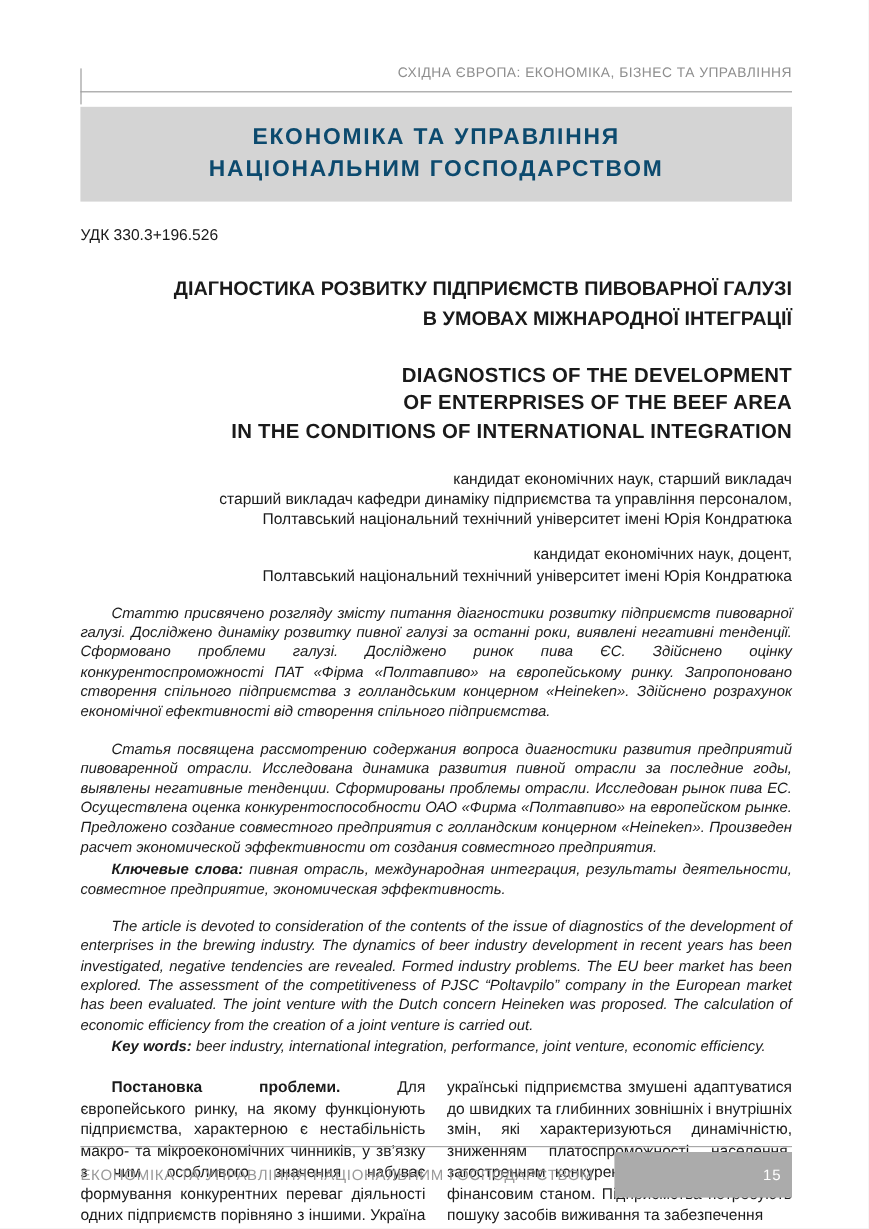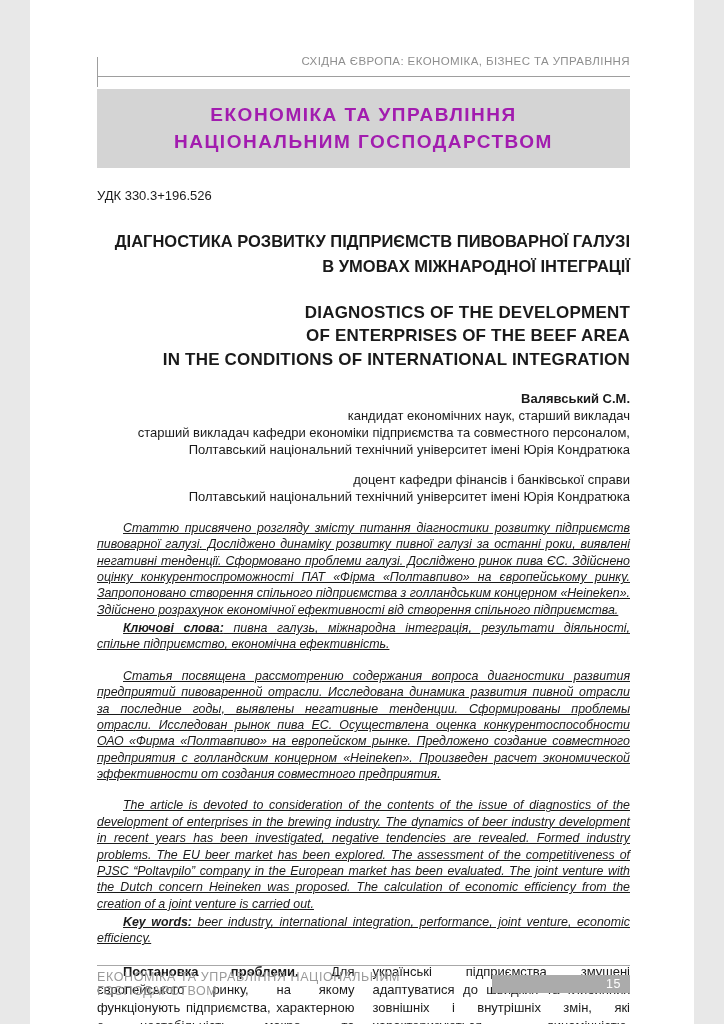--- a/index.html
+++ b/index.html
@@ -1,64 +1,64 @@
 <!DOCTYPE html>
 <html><head>
 <meta charset="utf-8">
 <style>
   html,body{margin:0;padding:0;background:#e8e8e8;}
   .page{
     position:relative;
-    width:664px;height:1024px;
+    width:724px;height:1024px;
     background:#ffffff;
     font-family:"Liberation Sans", sans-serif;
     color:#1a1a1a;
     overflow:hidden;
     margin:0 auto;
   }
   .content{position:absolute;left:67px;right:64px;top:0;}
   
   .header{padding-top:54px;text-align:right;color:#8e8e8e;font-size:11.5px;line-height:1.3;letter-spacing:.4px;}
   .header-rule{border-bottom:1px solid #9e9e9e;margin-top:7px;}
   .header-tick{position:absolute;left:67px;top:57px;width:1px;height:30px;background:#9e9e9e;}
   
   .banner{
-    margin-top:12px;background:#d4d4d4;color:#a21caf;
+    margin-top:12px;background:#d4d4d4;color:#0c4a6e;
     text-align:center;font-weight:bold;font-size:19px;line-height:1.45;
     letter-spacing:1.5px;padding:12px 8px;white-space:pre-line;
   }
   .udc{margin-top:20px;font-size:13px;}
   .title-uk{margin-top:26px;text-align:right;font-weight:bold;font-size:16.5px;line-height:1.5;white-space:pre-line;}
   .title-en{margin-top:22px;text-align:right;font-weight:bold;font-size:17px;line-height:1.4;white-space:pre-line;letter-spacing:.2px;}
   
   .authors{margin-top:18px;text-align:right;font-size:13px;line-height:1.32;}
   .author{margin-top:12px;}
   .author:first-child{margin-top:0;}
   .author-name{font-weight:bold;}
   
-  .abstract{margin-top:15px;font-style:italic;font-size:12.4px;line-height:1.32;text-align:justify;text-decoration:underline;}
+  .abstract{margin-top:15px;font-style:italic;font-size:12.4px;line-height:1.32;text-align:justify;}
   .abstract p{margin:0;text-indent:26px;}
   .abstract .kw{margin-top:2px;}
   .kw-label{font-weight:bold;}
   
   .body-cols{margin-top:16px;display:flex;gap:18px;font-size:13px;line-height:1.38;text-align:justify;}
   .col{flex:1 1 0;}
   .col p{margin:0;}
   .col .indent{text-indent:26px;}
   .lead{font-weight:bold;}
   
   .footer{
     position:absolute;left:67px;right:64px;bottom:26px;
     border-top:1px solid #a8a8a8;padding-top:4px;
     display:flex;justify-content:space-between;align-items:center;
     color:#9a9a9a;font-size:12.5px;letter-spacing:.6px;
   }
   .page-box{
     background:#ababab;color:#ffffff;
-    width:130px;text-align:right;padding:2px 9px;
+    width:130px;text-align:right;padding:12px 9px;
     font-size:12.5px;
   }
 </style>
 </head>
 <body>
 
 <div class="page">
   <div class="header-tick"></div>
   <div class="content">
 
@@ -73,38 +73,37 @@
     <div class="udc">УДК 330.3+196.526</div>
 
     <div class="title-uk">ДІАГНОСТИКА РОЗВИТКУ ПІДПРИЄМСТВ ПИВОВАРНОЇ ГАЛУЗІ
 В УМОВАХ МІЖНАРОДНОЇ ІНТЕГРАЦІЇ</div>
     <div class="title-en">DIAGNOSTICS OF THE DEVELOPMENT
 OF ENTERPRISES OF THE BEEF AREA
 IN THE CONDITIONS OF INTERNATIONAL INTEGRATION</div>
 
     <div class="authors">
       <div class="author">
-        <div class="author-name">Валявський С.М.</div>
         <div>кандидат економічних наук, старший викладач</div>
-        <div>старший викладач кафедри економіки підприємства та совместного персоналом,</div>
+        <div>старший викладач кафедри динаміку підприємства та управління персоналом,</div>
         <div>Полтавський національний технічний університет імені Юрія Кондратюка</div>
       </div>
       <div class="author">
-        <div>доцент кафедри фінансів і банківської справи</div>
+        <div>кандидат економічних наук, доцент,</div>
         <div>Полтавський національний технічний університет імені Юрія Кондратюка</div>
       </div>
     </div>
 
     <div class="abstract">
       <p>Статтю присвячено розгляду змісту питання діагностики розвитку підприємств пивоварної галузі. Досліджено динаміку розвитку пивної галузі за останні роки, виявлені негативні тенденції. Сформовано проблеми галузі. Досліджено ринок пива ЄС. Здійснено оцінку конкурентоспроможності ПАТ «Фірма «Полтавпиво» на європейському ринку. Запропоновано створення спільного підприємства з голландським концерном «Heineken». Здійснено розрахунок економічної ефективності від створення спільного підприємства.</p>
-      <p class="kw"><span class="kw-label">Ключові слова:</span><span> пивна галузь, міжнародна інтеграція, результати діяльності, спільне підприємство, економічна ефективність.</span></p>
     </div>
 
     <div class="abstract">
       <p>Статья посвящена рассмотрению содержания вопроса диагностики развития предприятий пивоваренной отрасли. Исследована динамика развития пивной отрасли за последние годы, выявлены негативные тенденции. Сформированы проблемы отрасли. Исследован рынок пива ЕС. Осуществлена оценка конкурентоспособности ОАО «Фирма «Полтавпиво» на европейском рынке. Предложено создание совместного предприятия с голландским концерном «Heineken». Произведен расчет экономической эффективности от создания совместного предприятия.</p>
+      <p class="kw"><span class="kw-label">Ключевые слова:</span><span> пивная отрасль, международная интеграция, результаты деятельности, совместное предприятие, экономическая эффективность.</span></p>
     </div>
 
     <div class="abstract">
       <p>The article is devoted to consideration of the contents of the issue of diagnostics of the development of enterprises in the brewing industry. The dynamics of beer industry development in recent years has been investigated, negative tendencies are revealed. Formed industry problems. The EU beer market has been explored. The assessment of the competitiveness of PJSC “Poltavpilo” company in the European market has been evaluated. The joint venture with the Dutch concern Heineken was proposed. The calculation of economic efficiency from the creation of a joint venture is carried out.</p>
       <p class="kw"><span class="kw-label">Key words:</span><span> beer industry, international integration, performance, joint venture, economic efficiency.</span></p>
     </div>
 
     <div class="body-cols">
       <div class="col">
         <p class="indent"><span class="lead">Постановка проблеми.</span><span> Для європейського ринку, на якому функціонують підприємства, характерною є нестабільність макро- та мікроекономічних чинників, у зв’язку з чим особливого значення набуває формування конкурентних переваг діяльності одних підприємств порівняно з іншими. Україна не є винятком, і тому</span></p>

